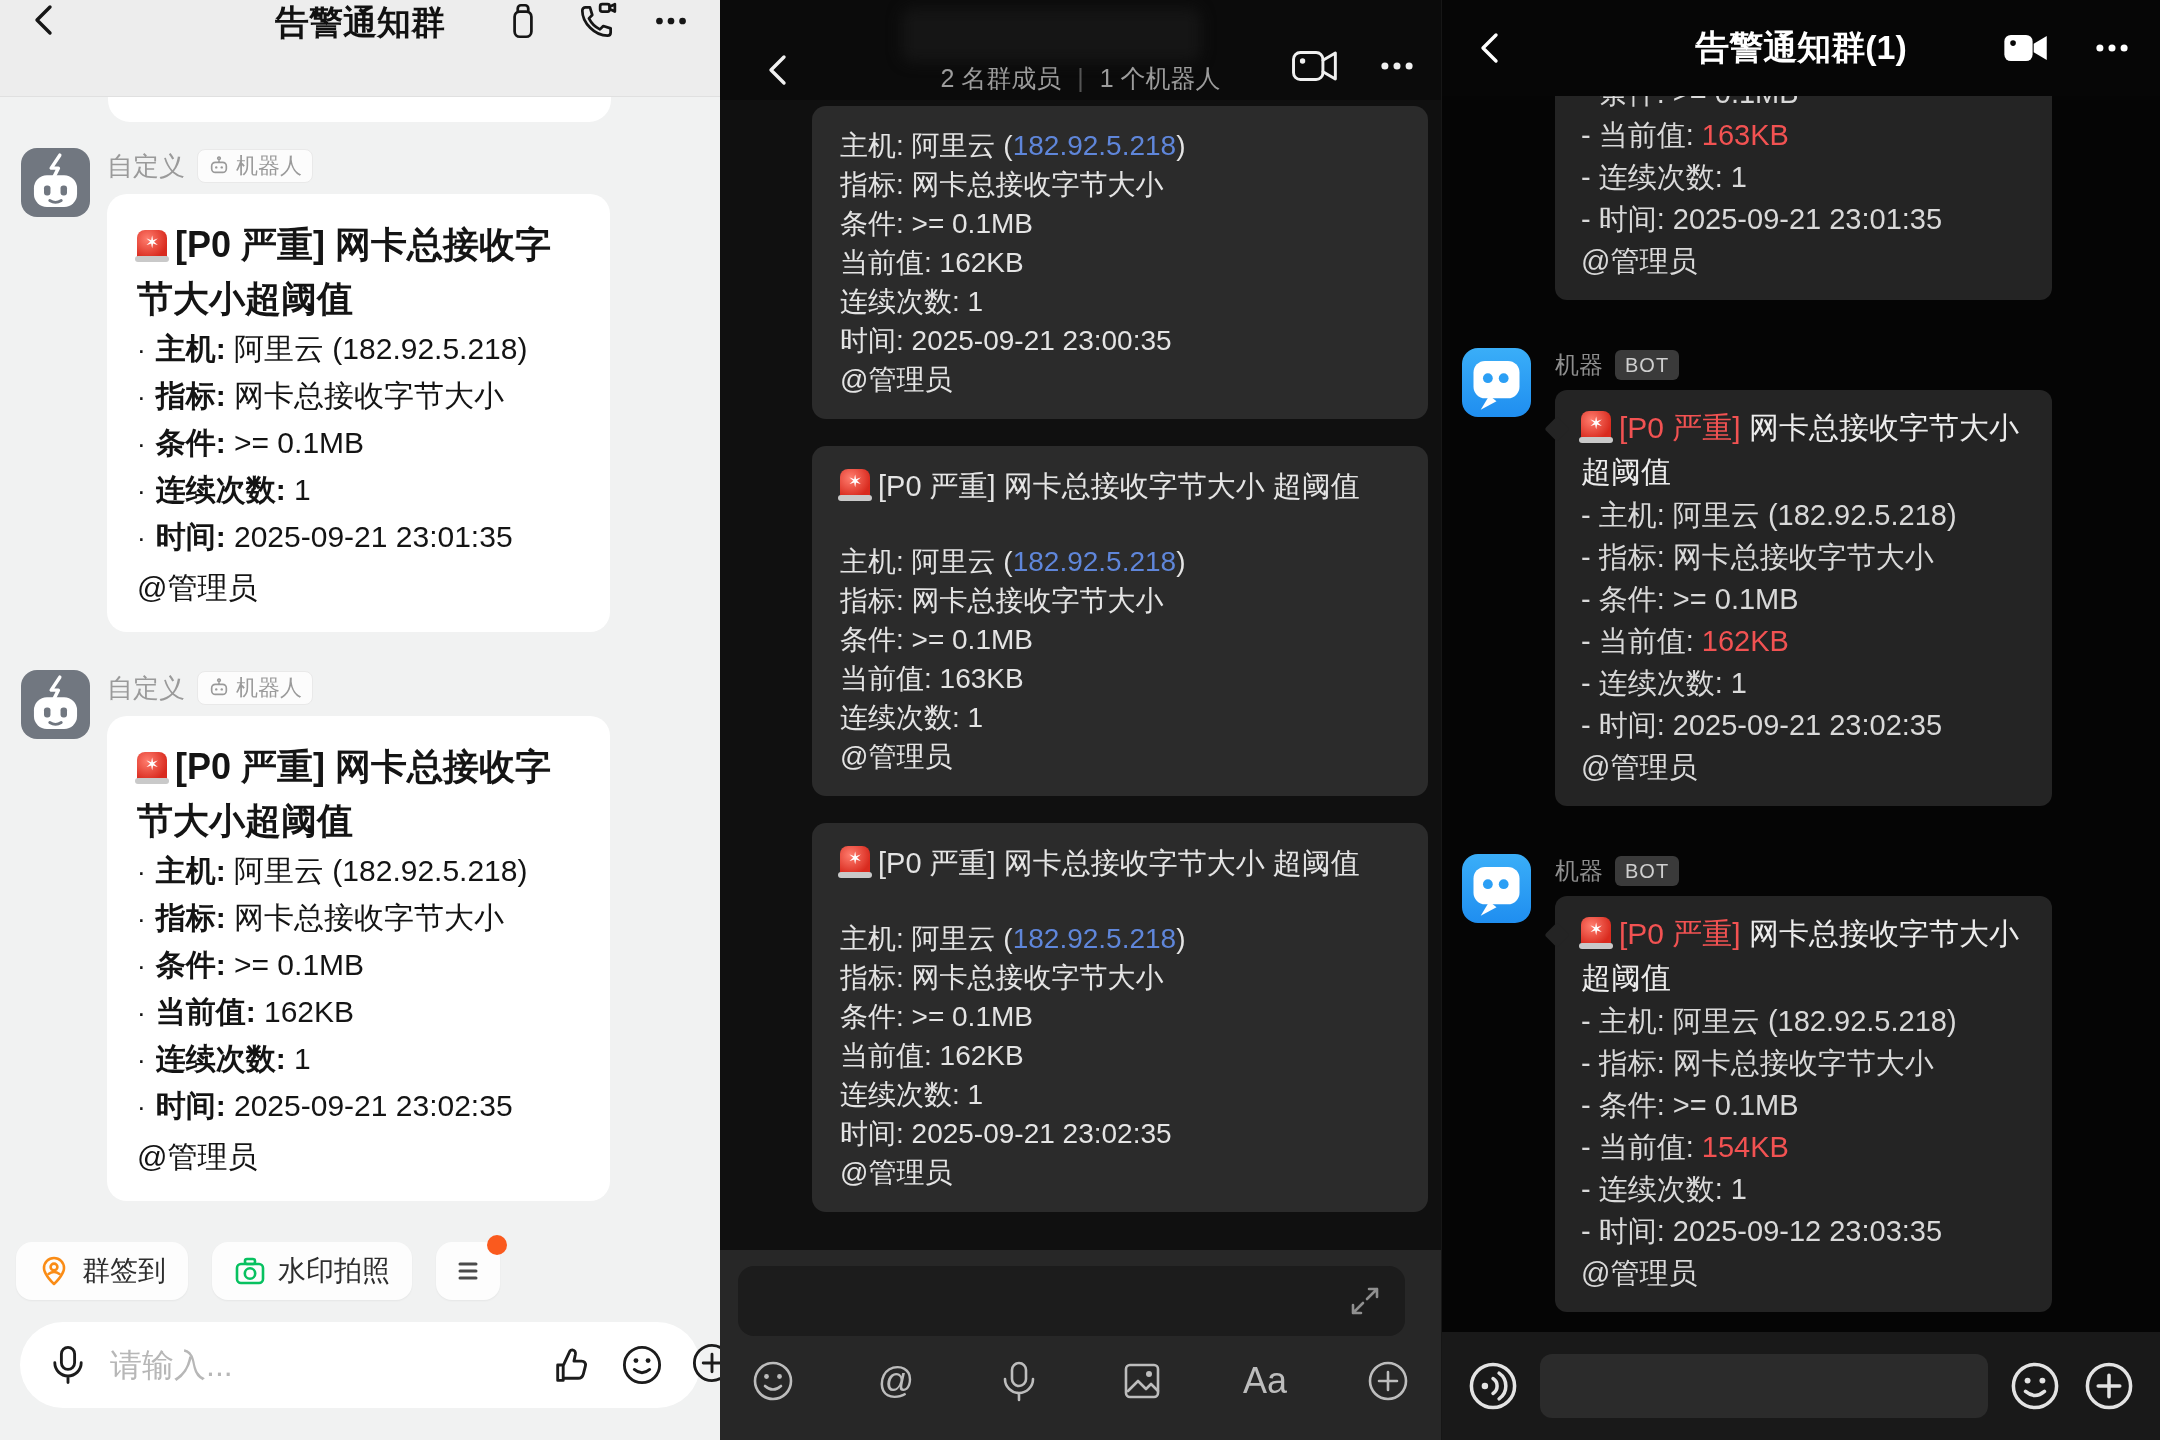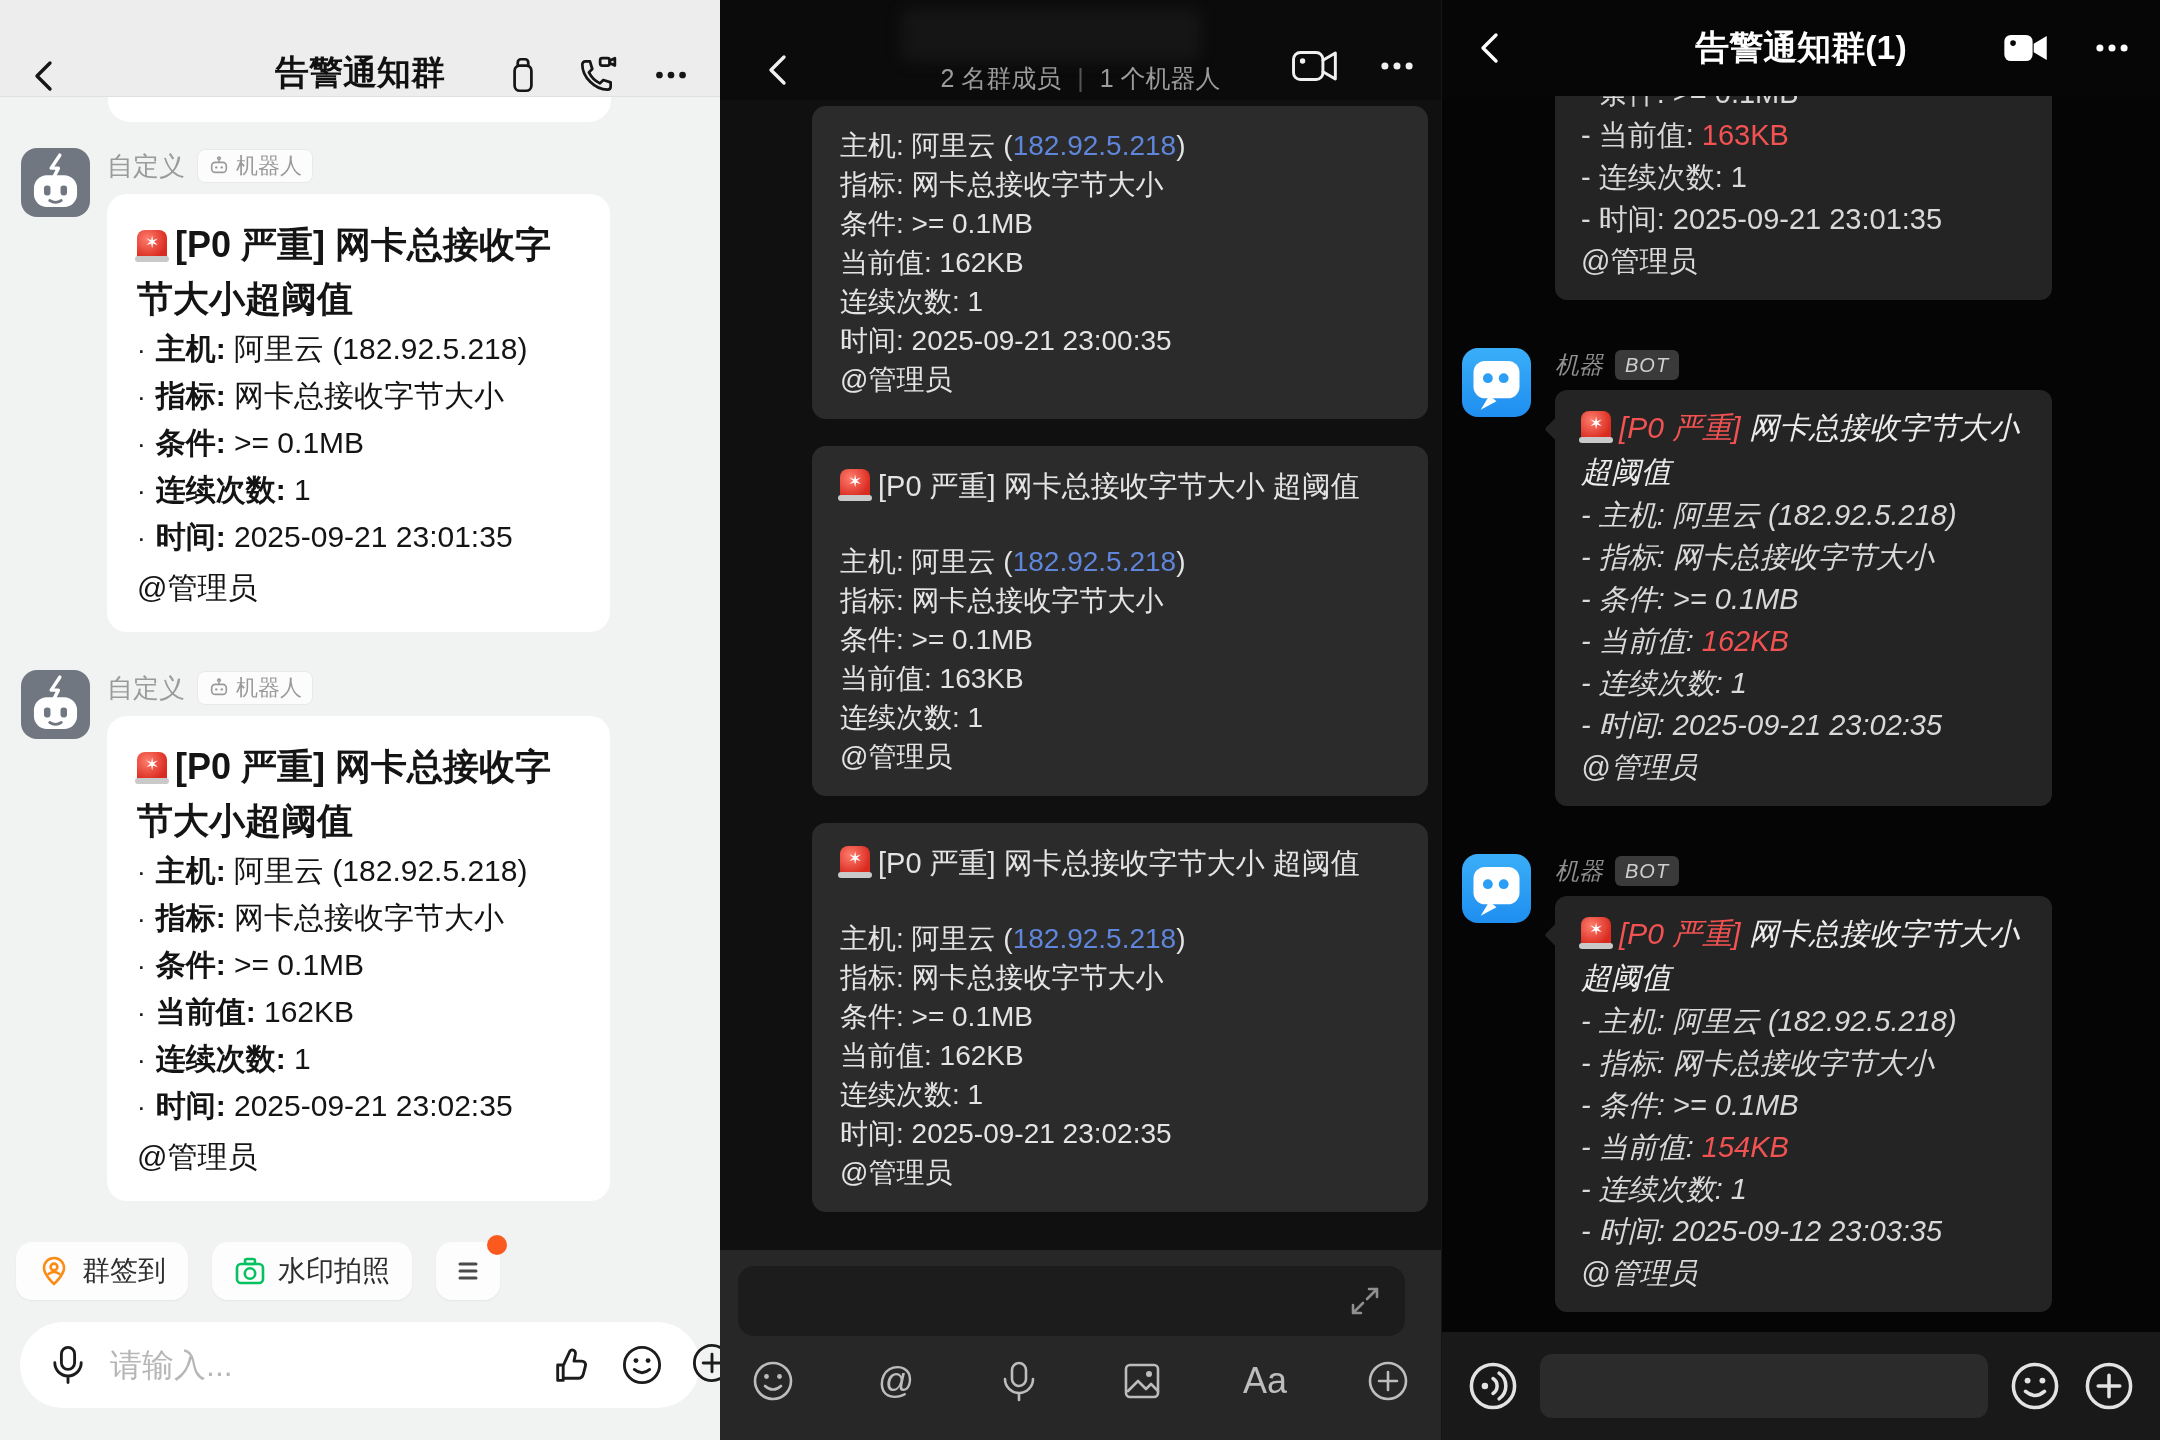--- a/index.html
+++ b/index.html
@@ -9,21 +9,21 @@
   .p-mid{width:721px;background:#101010;}
   .p-right{width:719px;background:#050505;border-left:1px solid #161616;}
   .ic{fill:none;stroke:currentColor;stroke-width:2.6;stroke-linecap:round;stroke-linejoin:round;}
   .icf{fill:currentColor;stroke:none;}
   [data-em="link"]{color:#5f86da;}
   [data-em="alert"]{color:#f25252;}
   .siren{display:inline-block;width:30px;height:30px;margin:0 8px -3px 0;border-radius:8px 8px 4px 4px;background:radial-gradient(circle at 35% 30%,#ff7d6e,#d92b1f 70%);position:relative;vertical-align:baseline;}
   .siren::before{content:"";position:absolute;left:-2px;right:-2px;bottom:-2px;height:6px;background:#c9c9c9;border-radius:3px;}
   .siren::after{content:"✶";position:absolute;left:0;right:0;top:1px;text-align:center;color:#fff;font-size:17px;line-height:24px;}
   
-  .l-header{height:96px;background:#ededed;position:relative;display:flex;align-items:flex-end;z-index:4;border-bottom:1px solid rgba(0,0,0,.05);color:#161616;}
+  .l-header{height:96px;background:#ededed;position:relative;display:flex;align-items:flex-start;z-index:4;border-bottom:1px solid rgba(0,0,0,.05);color:#161616;}
   .l-title{position:absolute;left:0;right:0;text-align:center;font-size:34px;font-weight:600;color:#111;}
   .l-back{margin-left:26px;width:40px;height:40px;z-index:2;}
   .l-hicons{margin-left:auto;display:flex;gap:32px;padding-right:28px;z-index:2;}
   .hbtn{width:42px;height:42px;color:#161616;}
   .l-peek{position:absolute;left:108px;top:96px;width:503px;height:26px;background:#fff;border-radius:0 0 22px 22px;z-index:1;}
   .l-chat{position:absolute;top:96px;left:0;right:0;bottom:0;padding-top:52px;overflow:hidden;}
   .p-left .msg{display:flex;gap:17px;margin-left:21px;}
   .p-left .msg+.msg{margin-top:38px;}
   .avatar{width:69px;height:69px;border-radius:16px;flex:none;overflow:hidden;}
   .p-left .avatar{background:#717780;}
@@ -70,21 +70,21 @@
   .m-iconrow{display:flex;justify-content:space-between;align-items:center;padding:0 30px;margin-top:22px;color:#bdbdbd;}
   .mbtn{width:46px;height:46px;display:flex;align-items:center;justify-content:center;}
   .glyph{font-size:36px;color:#bdbdbd;font-weight:400;}
   
   .r-header{height:96px;background:#060606;position:relative;display:flex;align-items:center;justify-content:center;z-index:4;color:#fff;}
   .r-title{font-size:34px;font-weight:700;color:#fff;}
   .r-back{position:absolute;left:30px;top:28px;width:40px;height:40px;}
   .r-hicons{position:absolute;right:26px;top:26px;display:flex;gap:40px;align-items:center;}
   .r-chat{position:absolute;top:96px;bottom:108px;left:0;right:0;overflow:hidden;padding-left:20px;}
   .p-right .msg{display:flex;gap:24px;}
-  .p-right .msg+.msg{margin-top:48px;font-style:italic;}
+  .p-right .msg+.msg{margin-top:48px;}
   .p-right .clip{padding-left:93px;}
   .p-right .clip .card{margin-top:-40px;}
   .p-right .mhead{margin-bottom:8px;height:34px;}
   .p-right .mname{font-size:24px;color:#8f8f8f;}
   .p-right .mbadge{background:#3a3a3a;color:#cfcfcf;font-size:20px;border-radius:6px;padding:0 10px;height:30px;display:inline-flex;align-items:center;letter-spacing:1px;}
   .p-right .card{width:497px;box-sizing:border-box;background:#242424;border-radius:12px;padding:16px 26px 18px;color:#d9d9d9;position:relative;}
   .p-right .msg:not(.clip) .card::before{content:"";position:absolute;left:-7px;top:30px;width:18px;height:18px;background:#242424;transform:rotate(45deg);border-radius:3px;}
   .p-right .card-title{font-size:30px;line-height:44px;color:#ececec;}
   .p-right .frow{font-size:29px;line-height:42px;}
   .p-right .mention{font-size:29px;line-height:42px;}

